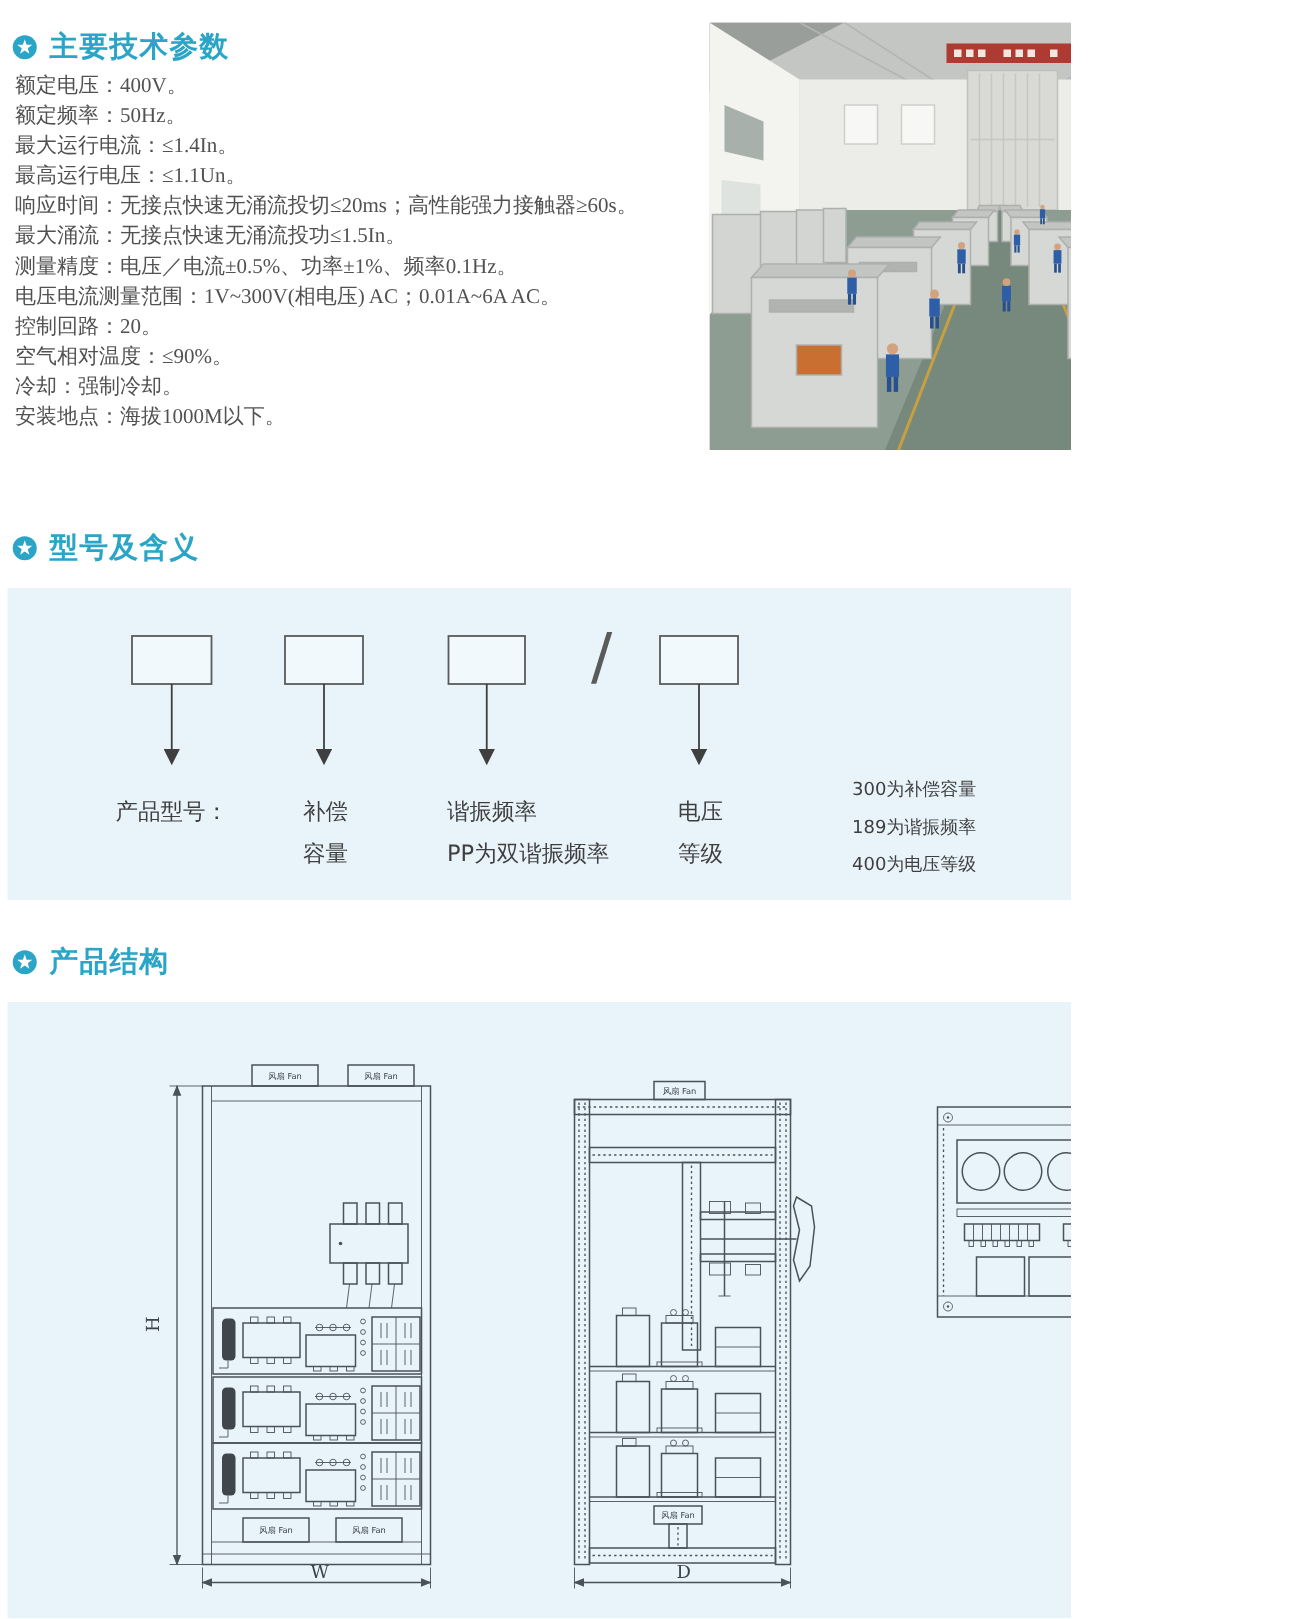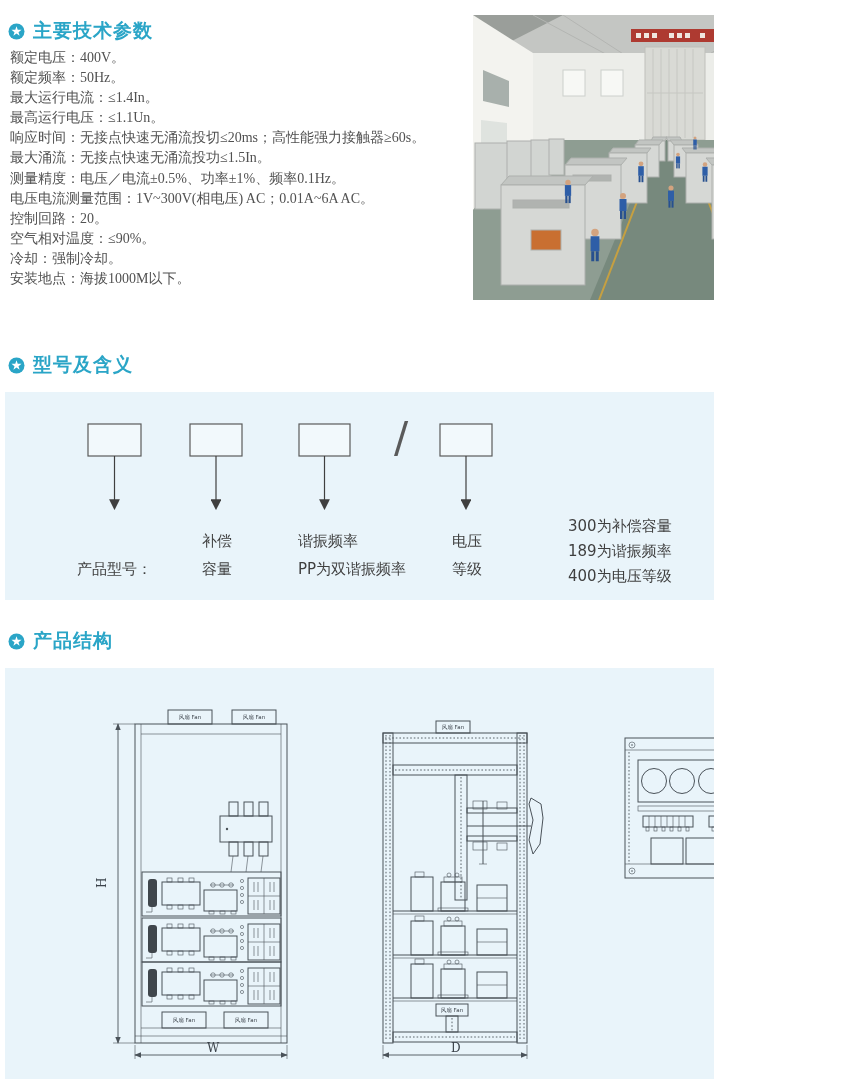--- a/index.html
+++ b/index.html
@@ -7,21 +7,21 @@
         font-family:"DejaVu Sans","Liberation Sans",sans-serif;color:#4d4d4d;}
   .sec-header{position:absolute;display:flex;align-items:center;gap:8px;
               color:#2AA5C7;font-size:19px;font-weight:bold;letter-spacing:1px;}
   .sec-header .star{flex:0 0 auto;display:block;}
   .spec-list{position:absolute;left:10px;top:48px;width:460px;font-size:14px;line-height:20.1px;color:#515151;font-family:Liberation Serif, serif;}
   .panel{position:absolute;left:5px;width:857px;background:#E9F4FA;}
   #panel-model{top:392px;height:208px;}
   #panel-structure{top:668px;height:411px;}
   .abs{position:absolute;}
   .mlabel{position:absolute;font-size:15px;color:#3f3f3f;line-height:28px;white-space:nowrap;}
-  .mnotes{position:absolute;font-size:15px;color:#3f3f3f;line-height:25px;white-space:nowrap;text-align:right;}
+  .mnotes{position:absolute;font-size:12px;color:#3f3f3f;line-height:25px;white-space:nowrap;text-align:right;}
   svg{display:block;}
   .dwg{stroke:#4A5259;fill:none;stroke-width:1;}
   .dwg-thin{stroke:#4A5259;fill:none;stroke-width:0.6;}
   .dwg-dash{stroke:#4A5259;fill:none;stroke-width:0.9;stroke-dasharray:1.6 2;}
   .dimline{stroke:#4A5259;fill:none;stroke-width:0.9;}
   .dimtext{font-family:"DejaVu Serif","Liberation Serif",serif;font-size:12px;fill:#3b424a;}
   .fantext{font-family:"DejaVu Sans",sans-serif;font-size:5.5px;fill:#3b424a;}
 </style>
 </head>
 <body>
@@ -231,21 +231,21 @@
       <rect x="83" y="32" width="53" height="32" fill="#f2f9fc" stroke="#5a5a5a" stroke-width="1.2"></rect>
       <rect x="185" y="32" width="52" height="32" fill="#f2f9fc" stroke="#5a5a5a" stroke-width="1.2"></rect>
       <rect x="294" y="32" width="51" height="32" fill="#f2f9fc" stroke="#5a5a5a" stroke-width="1.2"></rect>
       <rect x="435" y="32" width="52" height="32" fill="#f2f9fc" stroke="#5a5a5a" stroke-width="1.2"></rect>
       <text x="389" y="60" font-size="42" fill="#5a5a5a">/</text>
       <line x1="109.5" y1="64" x2="109.5" y2="116" stroke="#3f3f3f" stroke-width="1.2" marker-end="url(#flowarrow)"></line>
       <line x1="211" y1="64" x2="211" y2="116" stroke="#3f3f3f" stroke-width="1.2" marker-end="url(#flowarrow)"></line>
       <line x1="319.5" y1="64" x2="319.5" y2="116" stroke="#3f3f3f" stroke-width="1.2" marker-end="url(#flowarrow)"></line>
       <line x1="461" y1="64" x2="461" y2="116" stroke="#3f3f3f" stroke-width="1.2" marker-end="url(#flowarrow)"></line>
     </svg>
-    <div class="mlabel" style="left:72px;top:135px;margin-top:28px;">
+    <div class="mlabel" style="left:72px;top:135px;">
       <div>产品型号：</div>
     </div>
     <div class="mlabel" style="left:197px;top:135px;">
       <div>补偿</div>
       <div>容量</div>
     </div>
     <div class="mlabel" style="left:293px;top:135px;">
       <div>谐振频率</div>
       <div>PP为双谐振频率</div>
     </div>

